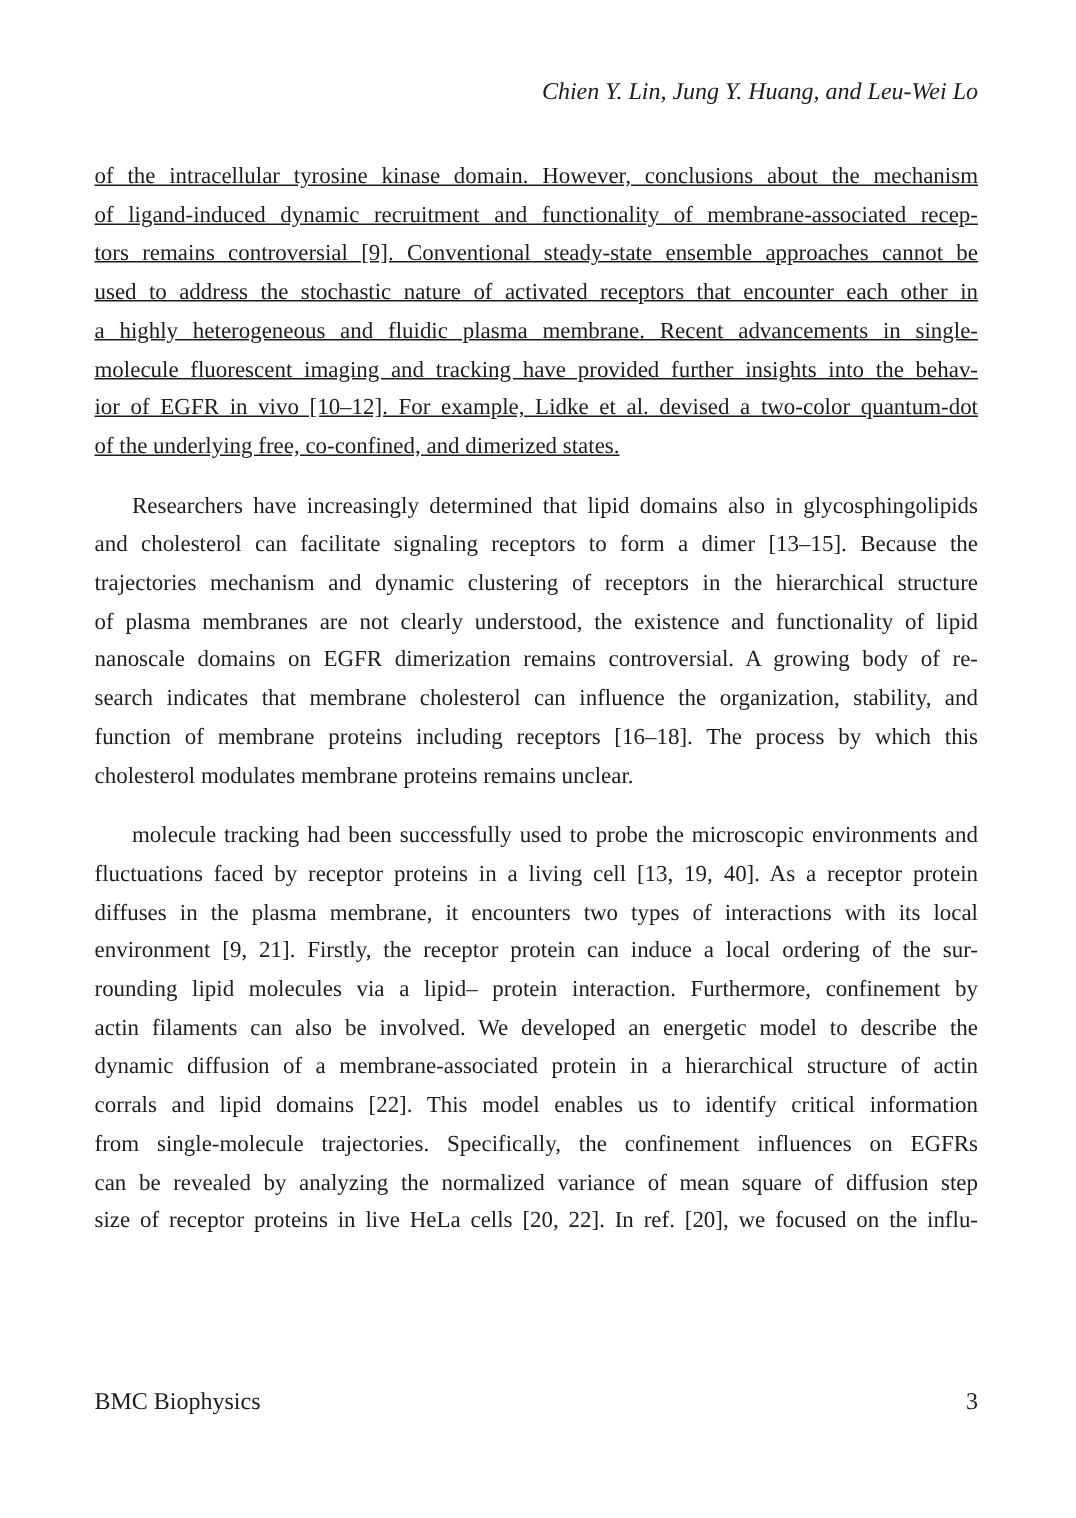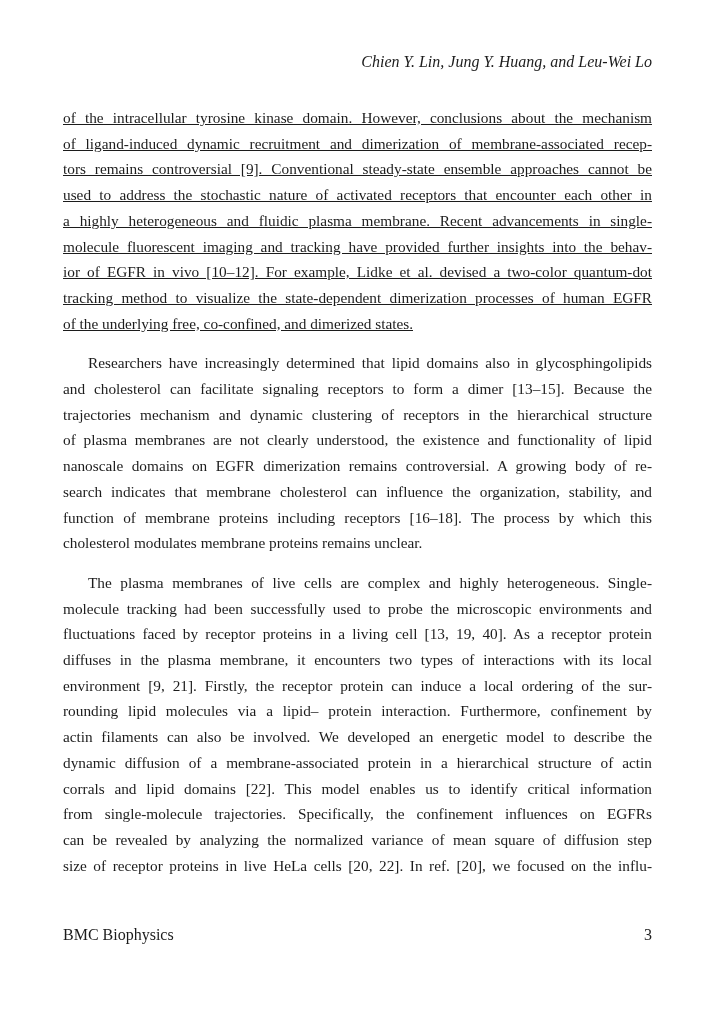--- a/index.html
+++ b/index.html
@@ -57,41 +57,39 @@
 </style>
 </head>
 <body>
 
 <div class="page">
   <div class="running-head">Chien Y. Lin, Jung Y. Huang, and Leu-Wei Lo</div>
 
   <div class="body-text">
       <div class="para">
         <div class="line">of the intracellular tyrosine kinase domain. However, conclusions about the mechanism</div>
-        <div class="line">of ligand-induced dynamic recruitment and dimerization of membrane-associated recep-</div>
+        <div class="line">of ligand-induced dynamic recruitment and functionality of membrane-associated recep-</div>
         <div class="line">tors remains controversial [9]. Conventional steady-state ensemble approaches cannot be</div>
         <div class="line">used to address the stochastic nature of activated receptors that encounter each other in</div>
         <div class="line">a highly heterogeneous and fluidic plasma membrane. Recent advancements in single-</div>
         <div class="line">molecule fluorescent imaging and tracking have provided further insights into the behav-</div>
         <div class="line">ior of EGFR in vivo [10–12]. For example, Lidke et al. devised a two-color quantum-dot</div>
-        <div class="line">tracking method to visualize the state-dependent dimerization processes of human EGFR</div>
         <div class="line">of the underlying free, co-confined, and dimerized states.</div>
       </div>
       <div class="para indent">
         <div class="line">Researchers have increasingly determined that lipid domains also in glycosphingolipids</div>
         <div class="line">and cholesterol can facilitate signaling receptors to form a dimer [13–15]. Because the</div>
         <div class="line">trajectories mechanism and dynamic clustering of receptors in the hierarchical structure</div>
         <div class="line">of plasma membranes are not clearly understood, the existence and functionality of lipid</div>
         <div class="line">nanoscale domains on EGFR dimerization remains controversial. A growing body of re-</div>
         <div class="line">search indicates that membrane cholesterol can influence the organization, stability, and</div>
         <div class="line">function of membrane proteins including receptors [16–18]. The process by which this</div>
         <div class="line">cholesterol modulates membrane proteins remains unclear.</div>
       </div>
       <div class="para indent justify-last">
-        <div class="line">The plasma membranes of live cells are complex and highly heterogeneous. Single-</div>
         <div class="line">molecule tracking had been successfully used to probe the microscopic environments and</div>
         <div class="line">fluctuations faced by receptor proteins in a living cell [13, 19, 40]. As a receptor protein</div>
         <div class="line">diffuses in the plasma membrane, it encounters two types of interactions with its local</div>
         <div class="line">environment [9, 21]. Firstly, the receptor protein can induce a local ordering of the sur-</div>
         <div class="line">rounding lipid molecules via a lipid– protein interaction. Furthermore, confinement by</div>
         <div class="line">actin filaments can also be involved. We developed an energetic model to describe the</div>
         <div class="line">dynamic diffusion of a membrane-associated protein in a hierarchical structure of actin</div>
         <div class="line">corrals and lipid domains [22]. This model enables us to identify critical information</div>
         <div class="line">from single-molecule trajectories. Specifically, the confinement influences on EGFRs</div>
         <div class="line">can be revealed by analyzing the normalized variance of mean square of diffusion step</div>

